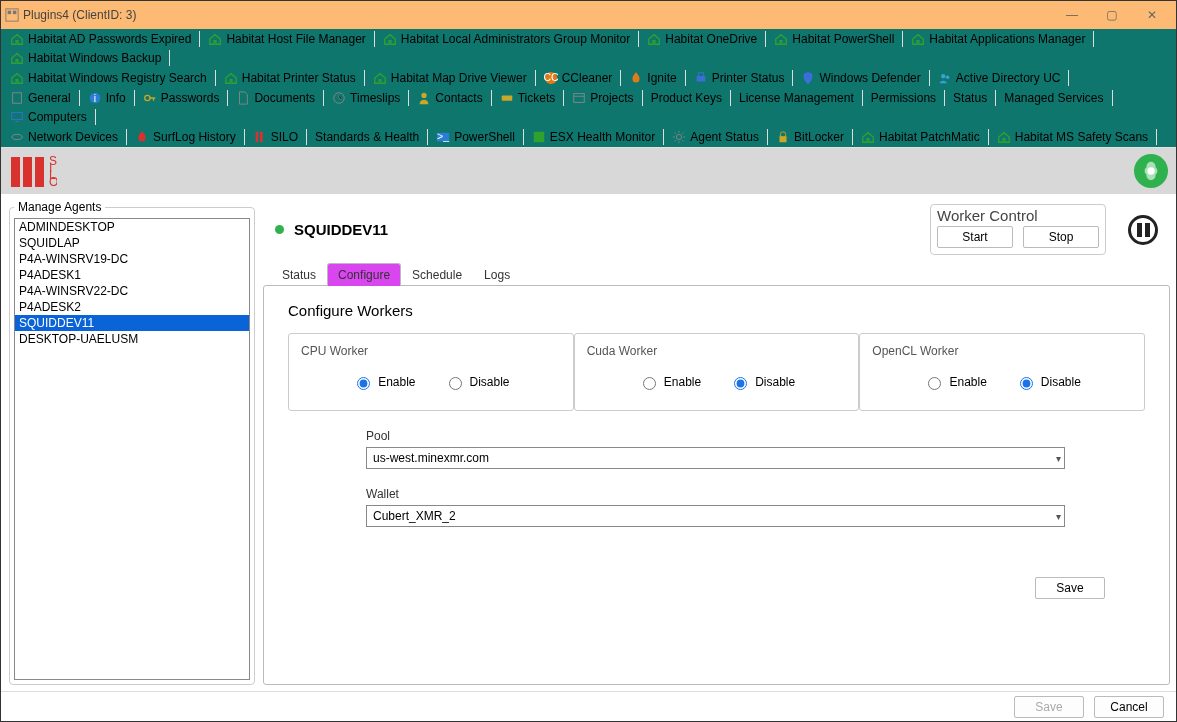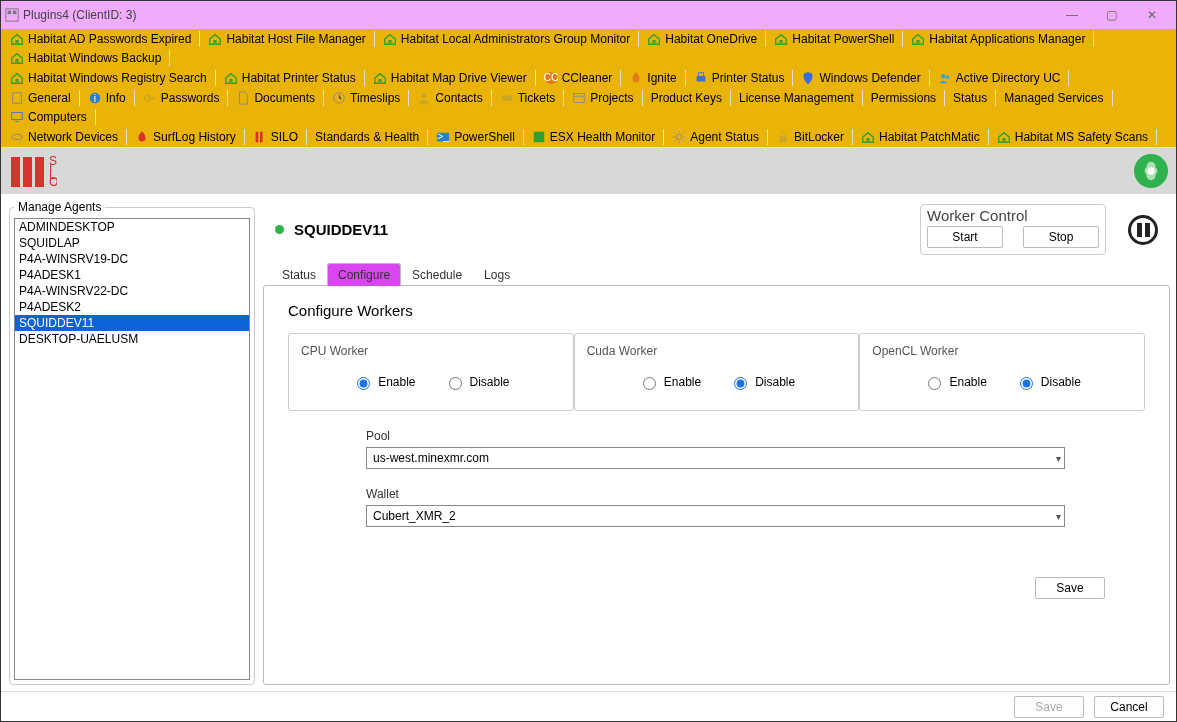--- a/index.html
+++ b/index.html
@@ -1,21 +1,21 @@
 <!DOCTYPE html>
 <html><head>
 <meta charset="utf-8">
 <style>
 * { box-sizing: border-box; font-family: 'Segoe UI', Tahoma, sans-serif; font-size: 12px; }
 body { margin: 0; padding: 0; background: #fff; width: 1177px; height: 722px; border: 1px solid #333; display: flex; flex-direction: column; overflow: hidden; }
-.titlebar { height: 28px; display: flex; align-items: center; padding: 0 4px; background: #f0abfc; color: #444; }
+.titlebar { height: 28px; display: flex; align-items: center; padding: 0 4px; background: #fdba74; color: #444; }
 .titlebar .titleleft { display: flex; align-items: center; gap: 4px; }
 .titlebar .spacer { flex: 1; }
 .titlebar .winbtn { width: 40px; height: 28px; display: flex; align-items: center; justify-content: center; color: #666; }
-.toolbars { background: #eab308; border-bottom: 1px solid #e0e0e0; }
+.toolbars { background: #0f766e; border-bottom: 1px solid #e0e0e0; }
 .toolbar-row { display: flex; flex-wrap: wrap; align-items: center; padding: 1px 4px; gap: 1px; }
 .tbitem { display: flex; align-items: center; gap: 4px; padding: 2px 5px; white-space: nowrap; }
 .tic { width: 14px; height: 14px; display: inline-flex; align-items: center; justify-content: center; }
 .tic svg { width: 14px; height: 14px; }
 .sep { width: 1px; height: 16px; background: #ddd; margin: 0 2px; }
 .brandbar { height: 46px; background: #d8d8d8; display: flex; align-items: center; padding: 4px 8px; }
 .brandbar .brandlogo { display: flex; align-items: center; }
 .brandbar .spacer { flex: 1; }
 .brandbar .brain { width: 34px; height: 34px; border-radius: 50%; background: #2fb24d; display: flex; align-items: center; justify-content: center; color:#fff; }
 .mainarea { flex: 1; display: flex; padding: 6px; gap: 6px; min-height: 0; }
@@ -25,21 +25,21 @@
 .agentlist { flex: 1; border: 1px solid #888; overflow-y: auto; background: #fff; }
 .agentlist .agent { padding: 0px 4px; cursor: default; line-height: 16px; }
 .agentlist .agent.selected { background: #0a64d8; color: #fff; }
 .rightpanel { flex: 1; display: flex; flex-direction: column; min-width: 0; }
 .agentheader { display: flex; align-items: center; gap: 10px; padding: 4px 12px; }
 .statusdot { width: 9px; height: 9px; border-radius: 50%; background: #2fb24d; }
 .agentname { font-size: 15px; font-weight: 600; }
 .agentheader .spacer { flex: 1; }
 .workerctrl { border: 1px solid #ccc; border-radius: 4px; padding: 2px 6px 6px; }
 .workerctrl .wclabel { font-size: 15px; color: #444; margin-bottom: 2px; }
-.workerctrl .wbuttons { display: flex; gap: 20px; }
+.workerctrl .wbuttons { display: flex; gap: 10px; }
 .workerctrl button { width: 76px; height: 22px; border: 1px solid #bbb; background: #fff; border-radius: 2px; }
 .pausebtn { width: 30px; height: 30px; border: 3px solid #222; border-radius: 50%; display: flex; align-items: center; justify-content: center; margin-left: 12px; }
 .pausebtn .bars { display:flex; gap:3px; }
 .pausebtn .bars span { width: 5px; height: 14px; background:#222; }
 .tabbar { display: flex; margin-top: 4px; padding-left: 8px; }
 .tabbar .tab { padding: 4px 10px; border: 1px solid transparent; border-bottom: none; color: #333; }
 .tabbar .tab.active { border-color: #bbb; background: #d946ef; border-radius: 3px 3px 0 0; position: relative; z-index: 2; }
 .tabcontent { border: 1px solid #bbb; border-radius: 3px; flex: 1; margin-top: -1px; padding: 16px 24px; background: #fff; min-height: 0; }
 .conftitle { font-size: 15px; margin-bottom: 14px; }
 .workers { display: flex; }

